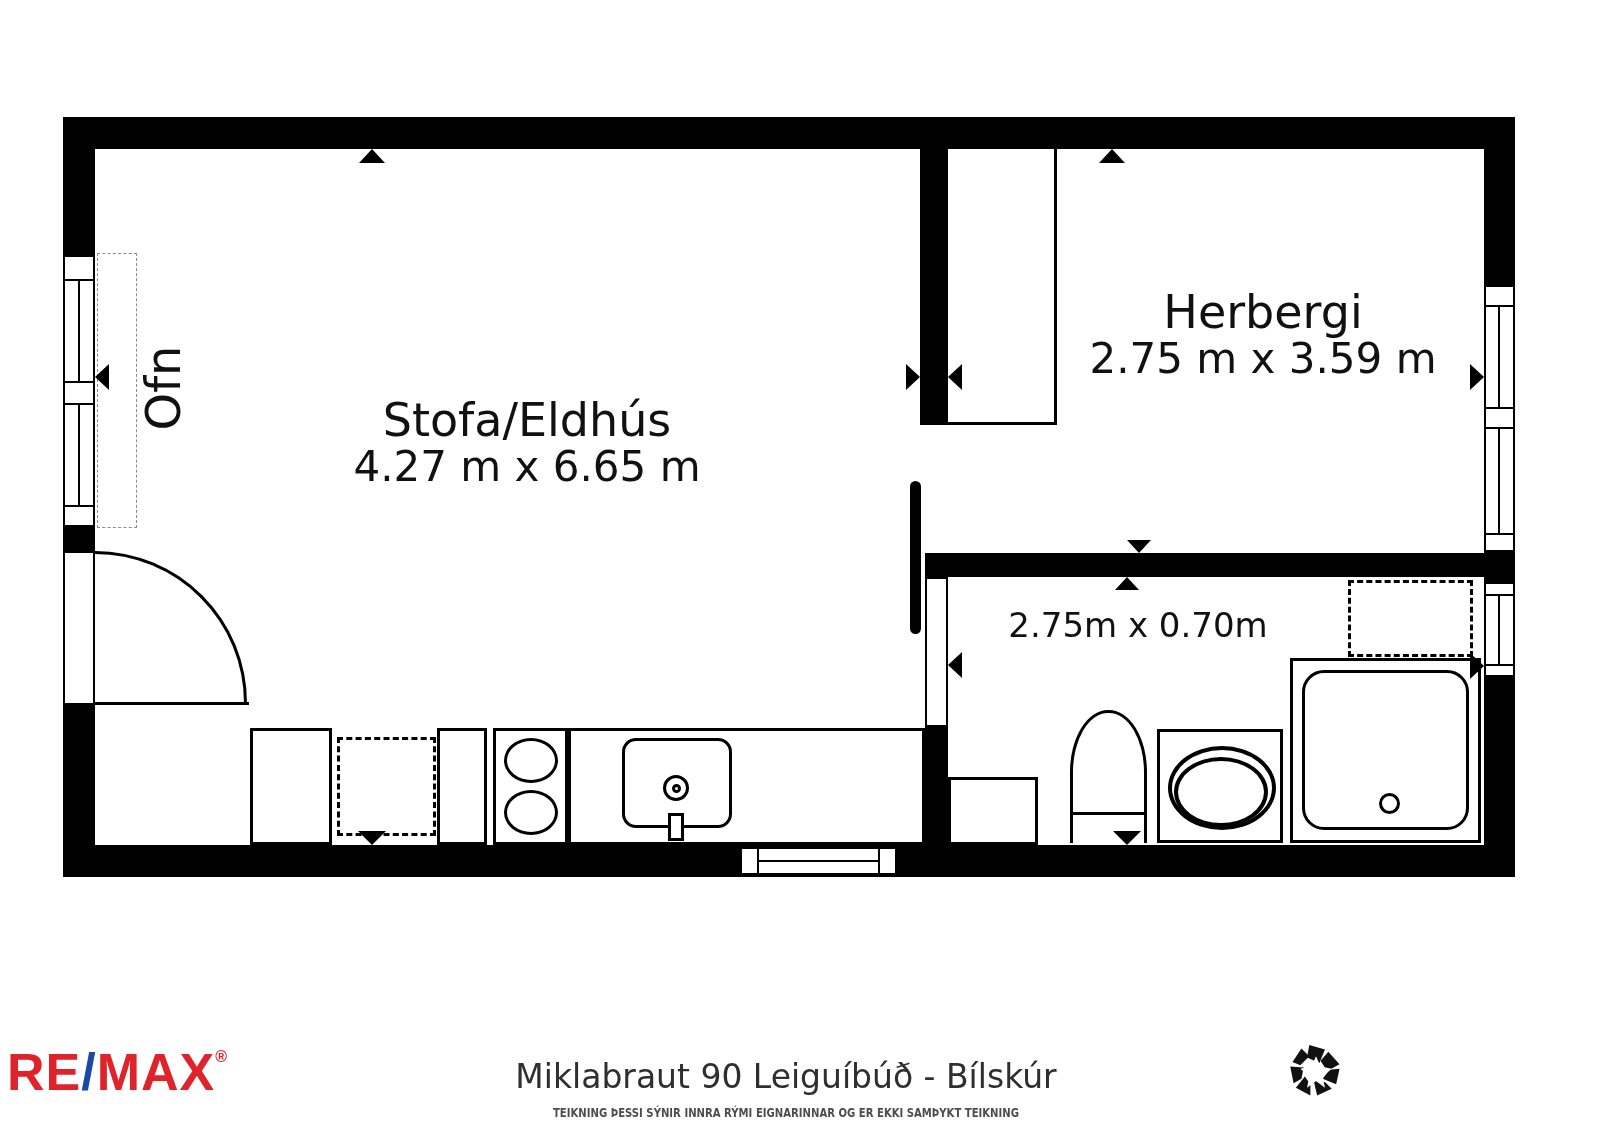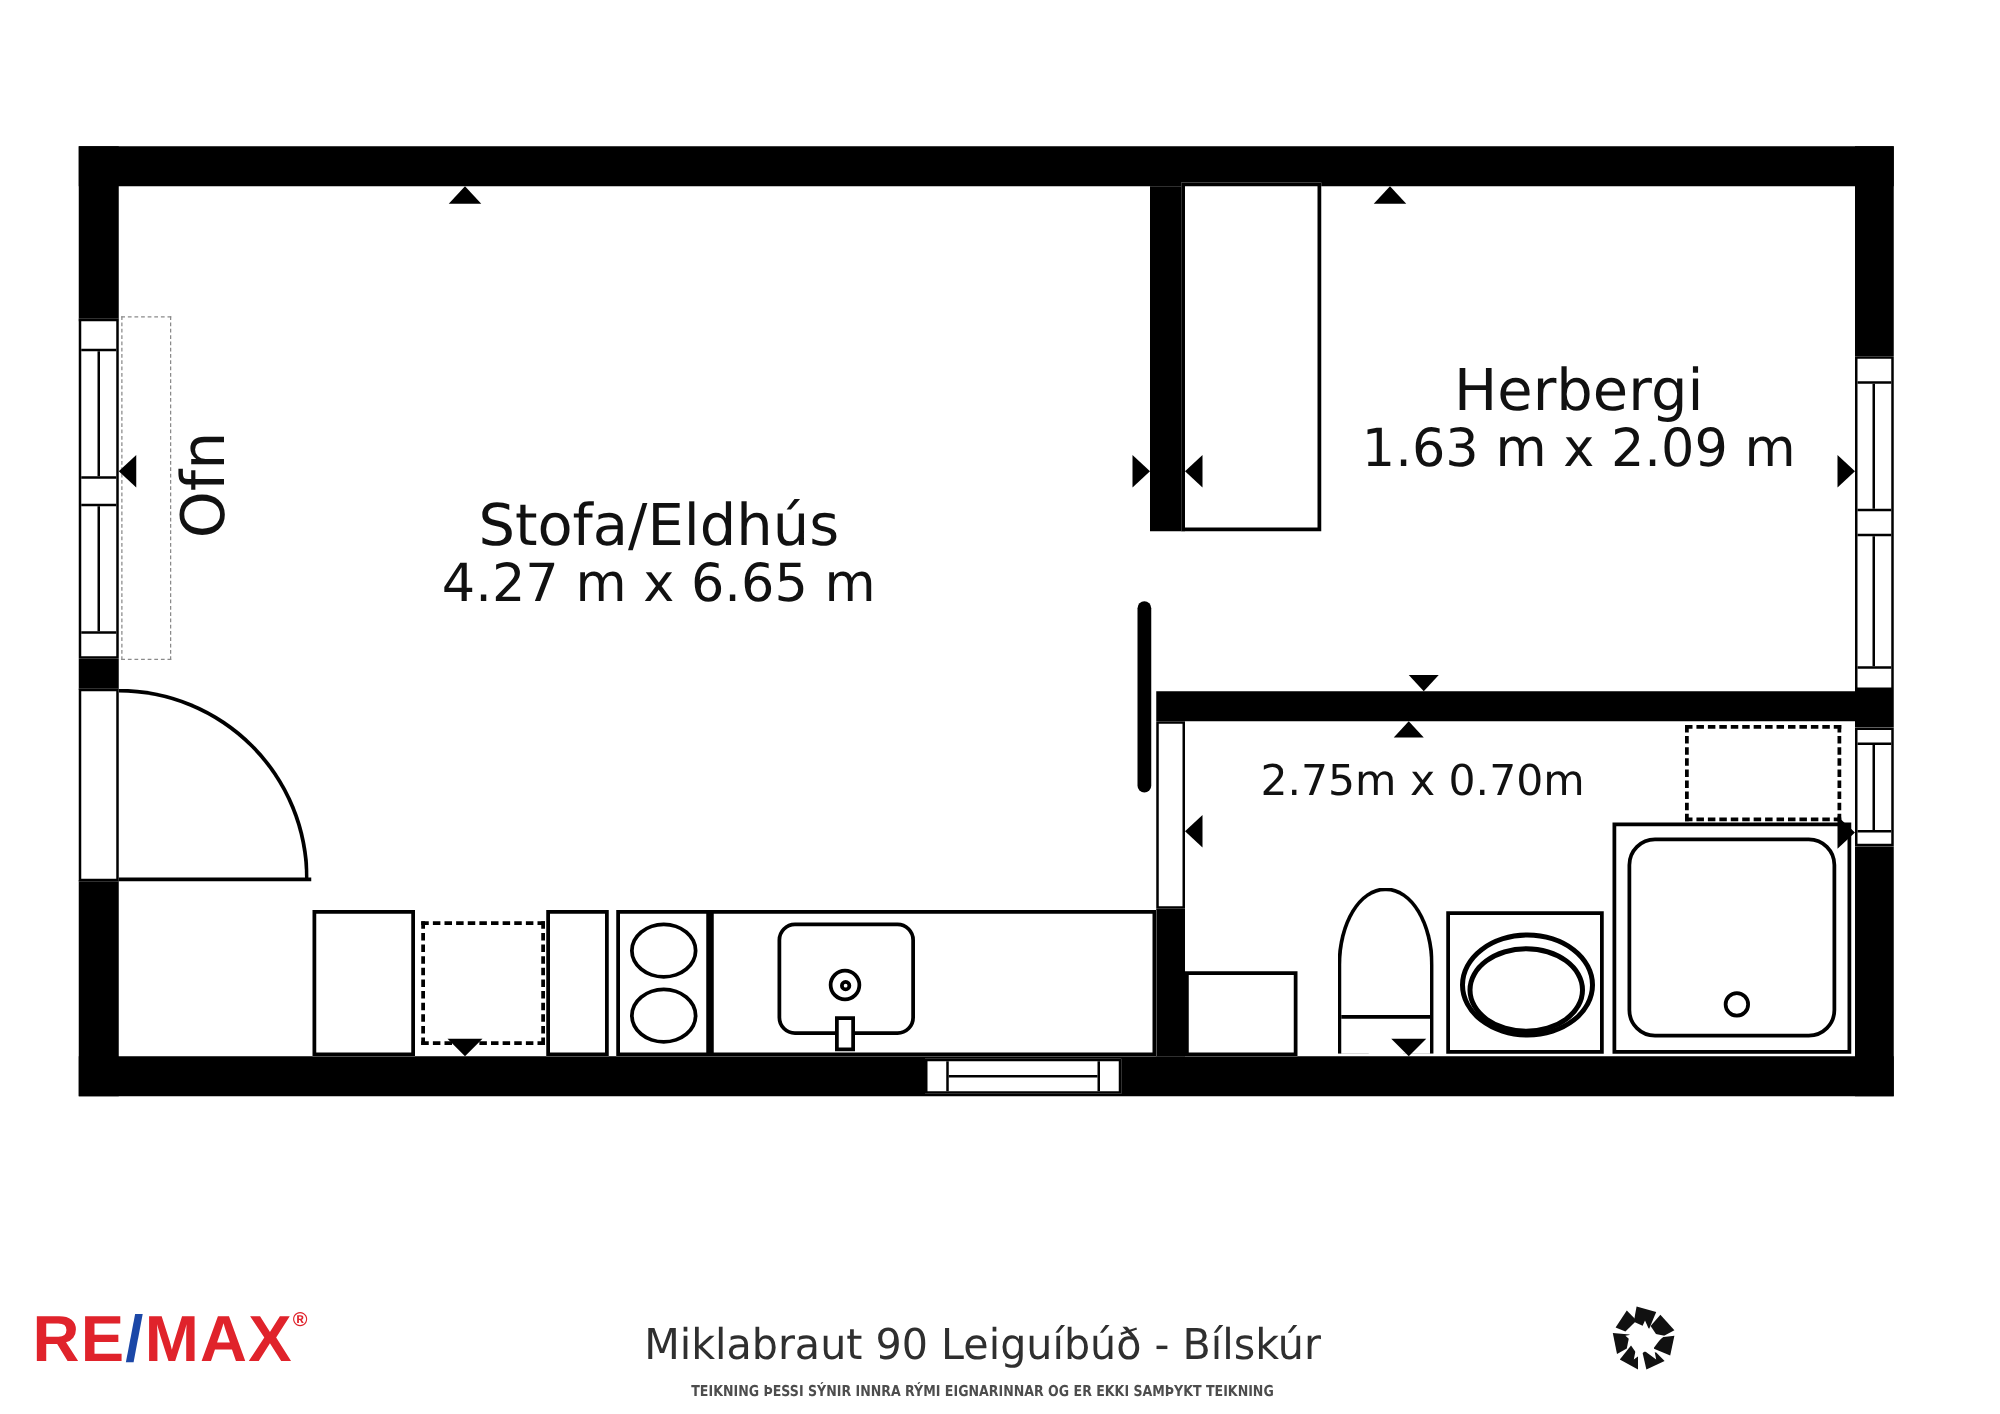--- a/index.html
+++ b/index.html
@@ -16,21 +16,21 @@
   .roomlabel .rdims{display:block;}
   .big .rname{font-size:46px;line-height:1.05;}
   .big .rdims{font-size:42px;line-height:1.1;}
   .small .rname{font-size:36px;line-height:1.1;}
   .small .rdims{font-size:34px;line-height:1.15;}
   #ofn-label{position:absolute;left:163px;top:388px;font-size:48px;color:#111;
              transform:translate(-50%,-50%) rotate(-90deg);white-space:nowrap;}
   .circle{position:absolute;border:3px solid #000;border-radius:50%;background:#fff;box-sizing:border-box;}
   .ellipse4{position:absolute;border:4px solid #000;border-radius:50%;background:transparent;box-sizing:border-box;}
   
-  #remax{position:absolute;left:26px;top:1042px;font-weight:900;font-size:52px;
+  #remax{position:absolute;left:7px;top:1042px;font-weight:900;font-size:52px;
          font-family:"Liberation Sans",sans-serif;letter-spacing:1px;white-space:nowrap;}
   #remax sup{font-size:16px;vertical-align:28px;}
   #footer-title{position:absolute;left:386px;top:1056px;width:800px;text-align:center;
                 font-size:34px;color:#2f2f2f;transform:scaleX(0.97);white-space:nowrap;}
   #footer-disclaimer{position:absolute;left:386px;top:1106px;width:800px;text-align:center;
                 font-size:12px;font-weight:700;color:#4d4d4d;transform:scaleX(0.84);white-space:nowrap;}
   #matterport{position:absolute;left:1288px;top:1044px;display:flex;align-items:center;}
   #matterport .mp-text{font-family:"DejaVu Serif",serif;font-size:40px;color:#141414;margin-left:10px;white-space:nowrap;}
   #matterport sup{font-size:13px;vertical-align:20px;}
 </style>
@@ -133,21 +133,21 @@
   <div class="tri" style="left:1470px;top:653px;border-top:13px solid transparent;border-bottom:13px solid transparent;border-left:14px solid #000;"></div>
   <div class="tri" style="left:358px;top:831px;border-left:14px solid transparent;border-right:14px solid transparent;border-top:14px solid #000;"></div>
   <div class="tri" style="left:1113px;top:831px;border-left:14px solid transparent;border-right:14px solid transparent;border-top:14px solid #000;"></div>
 
   <div class="roomlabel big" style="left:527px;top:396px;">
     <span class="rname">Stofa/Eldhús</span>
     <span class="rdims">4.27 m x 6.65 m</span>
   </div>
   <div class="roomlabel big" style="left:1263px;top:288px;">
     <span class="rname">Herbergi</span>
-    <span class="rdims">1.63 m x 2.09 m</span>
+    <span class="rdims">2.75 m x 3.59 m</span>
   </div>
   <div class="roomlabel small" style="left:1138px;top:606px;">
     <span class="rdims">2.75m x 0.70m</span>
   </div>
   <div id="ofn-label">Ofn</div>
 
   <div id="remax">
     <span style="color:#E0232B;">RE</span><span style="color:#1B47A7;">/</span><span style="color:#E0232B;">MAX</span><sup style="color:#E0232B;">®</sup>
   </div>
 

